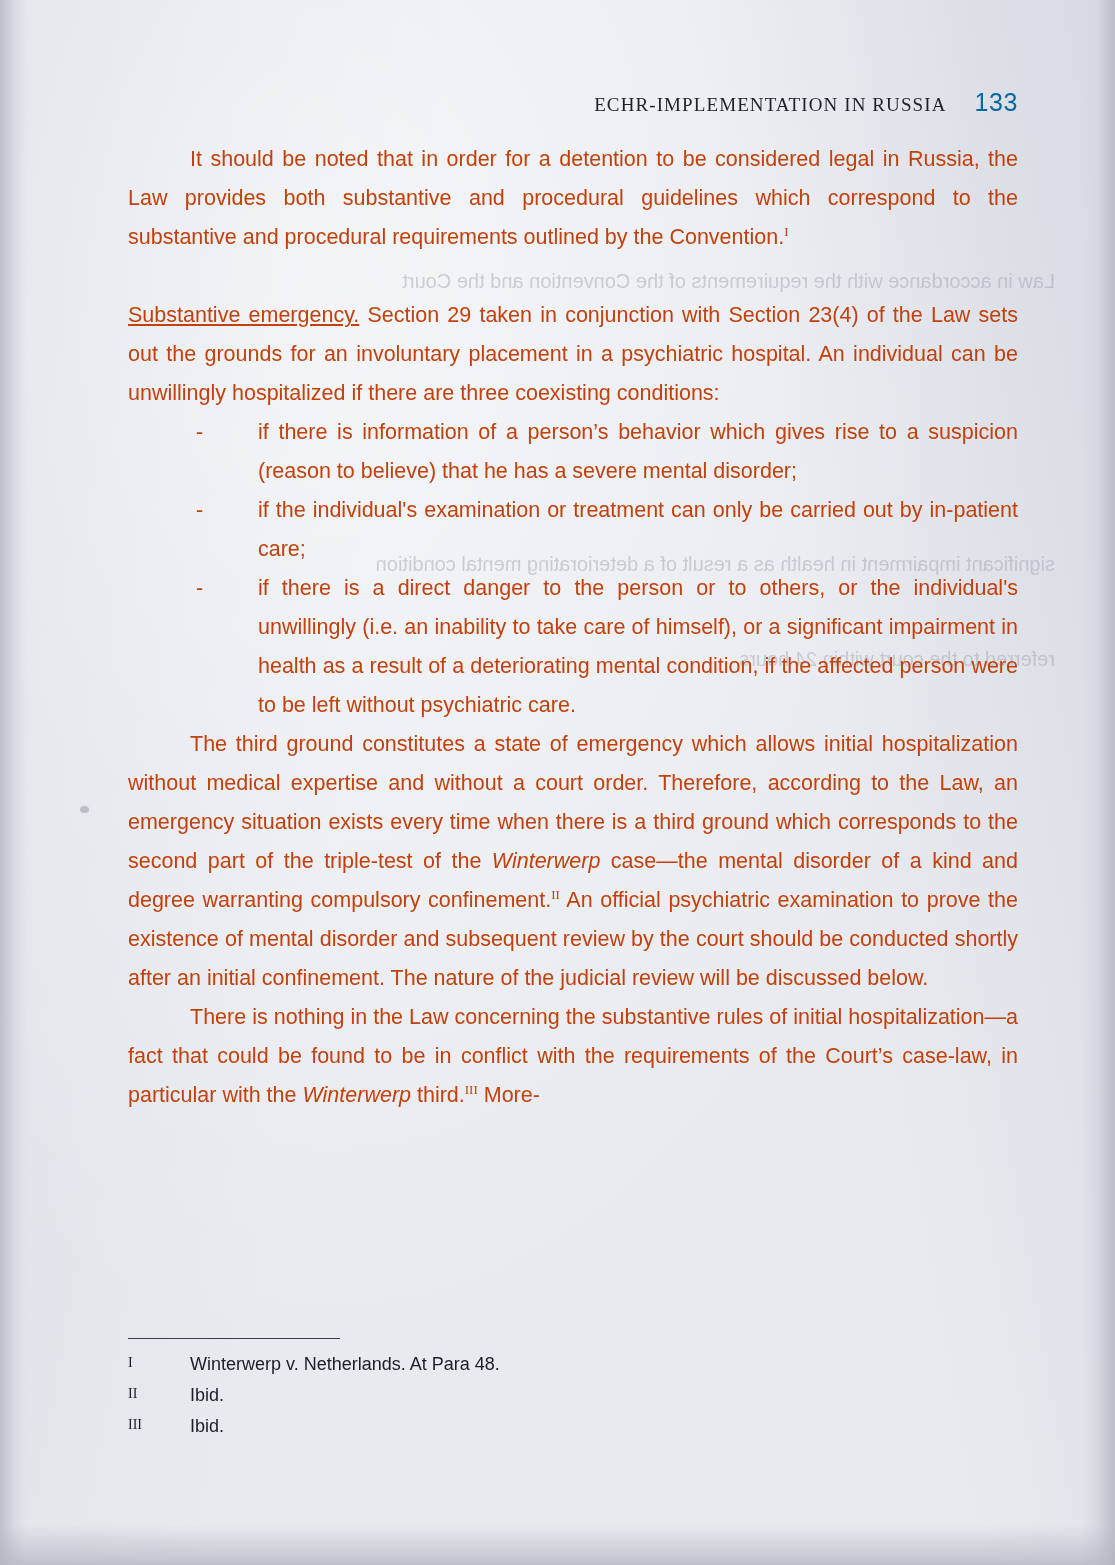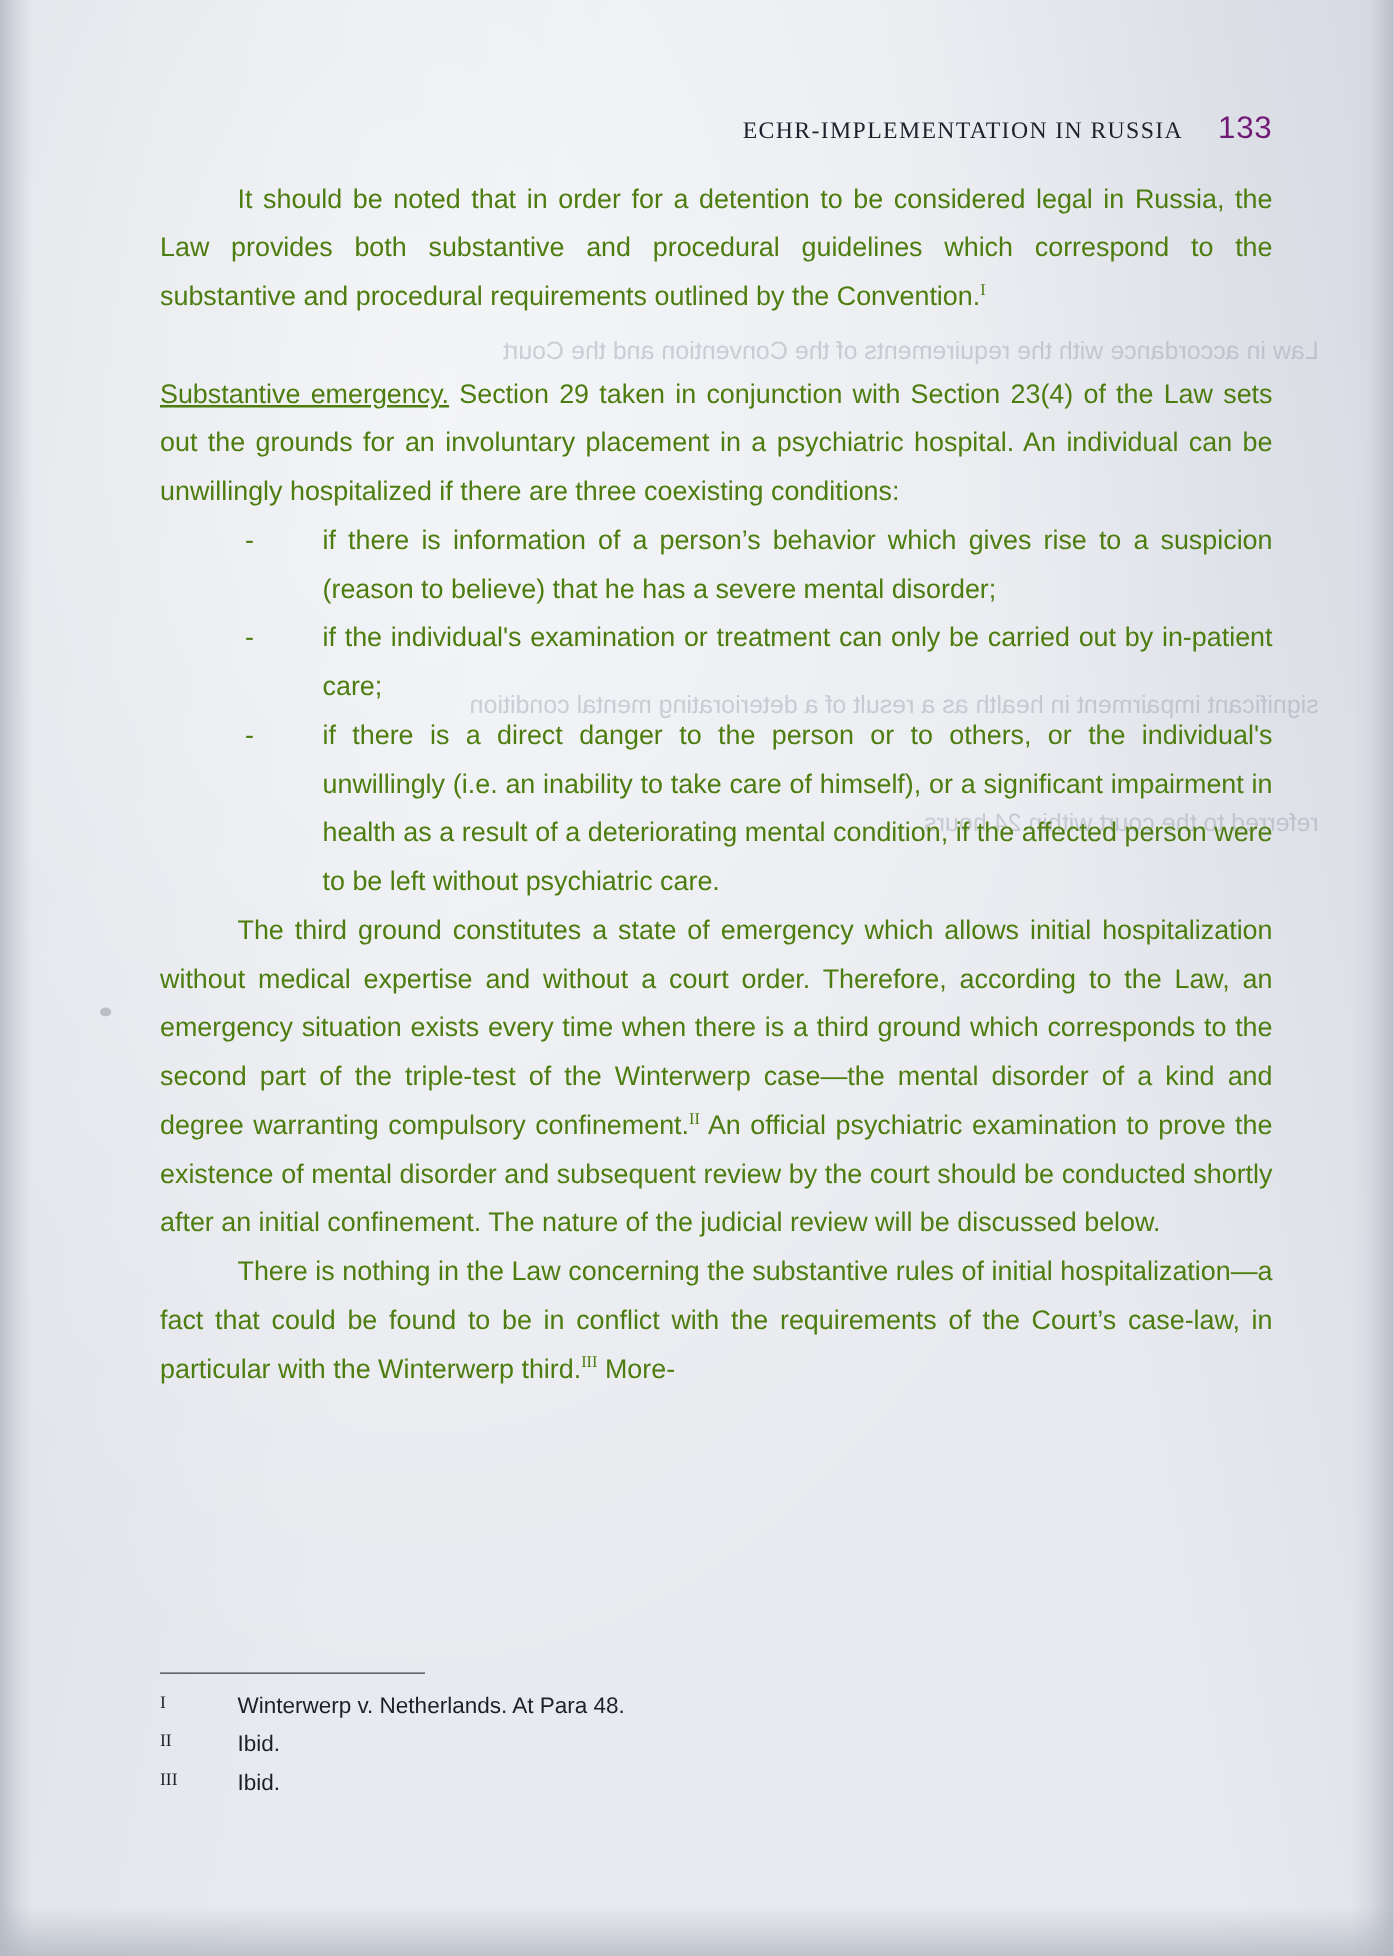--- a/index.html
+++ b/index.html
@@ -71,45 +71,46 @@
   }
   .running-head .title {
     font-variant: small-caps;
     text-transform: uppercase;
     font-size: 19px;
     letter-spacing: 1.1px;
   }
   .running-head .folio {
     font-family: "Liberation Sans", sans-serif;
     font-size: 25px;
-    color: #701a75;
+    color: #0369a1;
   }
   .body-text {
     position: absolute;
     top: 140px;
     left: 0;
     width: 890px;
-    color: #4d7c0f;
+    color: #c2410c;
     font-size: 21.5px;
     line-height: 39px;
     text-align: justify;
   }
   p {
     margin: 0;
   }
   p.indent {
     text-indent: 62px;
   }
   .gap {
     height: 39px;
   }
   .underline {
     text-decoration: underline;
   }
   .italic {
+    font-style: italic;
     margin-top: 40px;
   }
   sup {
     font-size: 13px;
     vertical-align: super;
     line-height: 0;
     font-family: "Liberation Serif", serif;
   }
   ul.dashlist {
     list-style: none;

